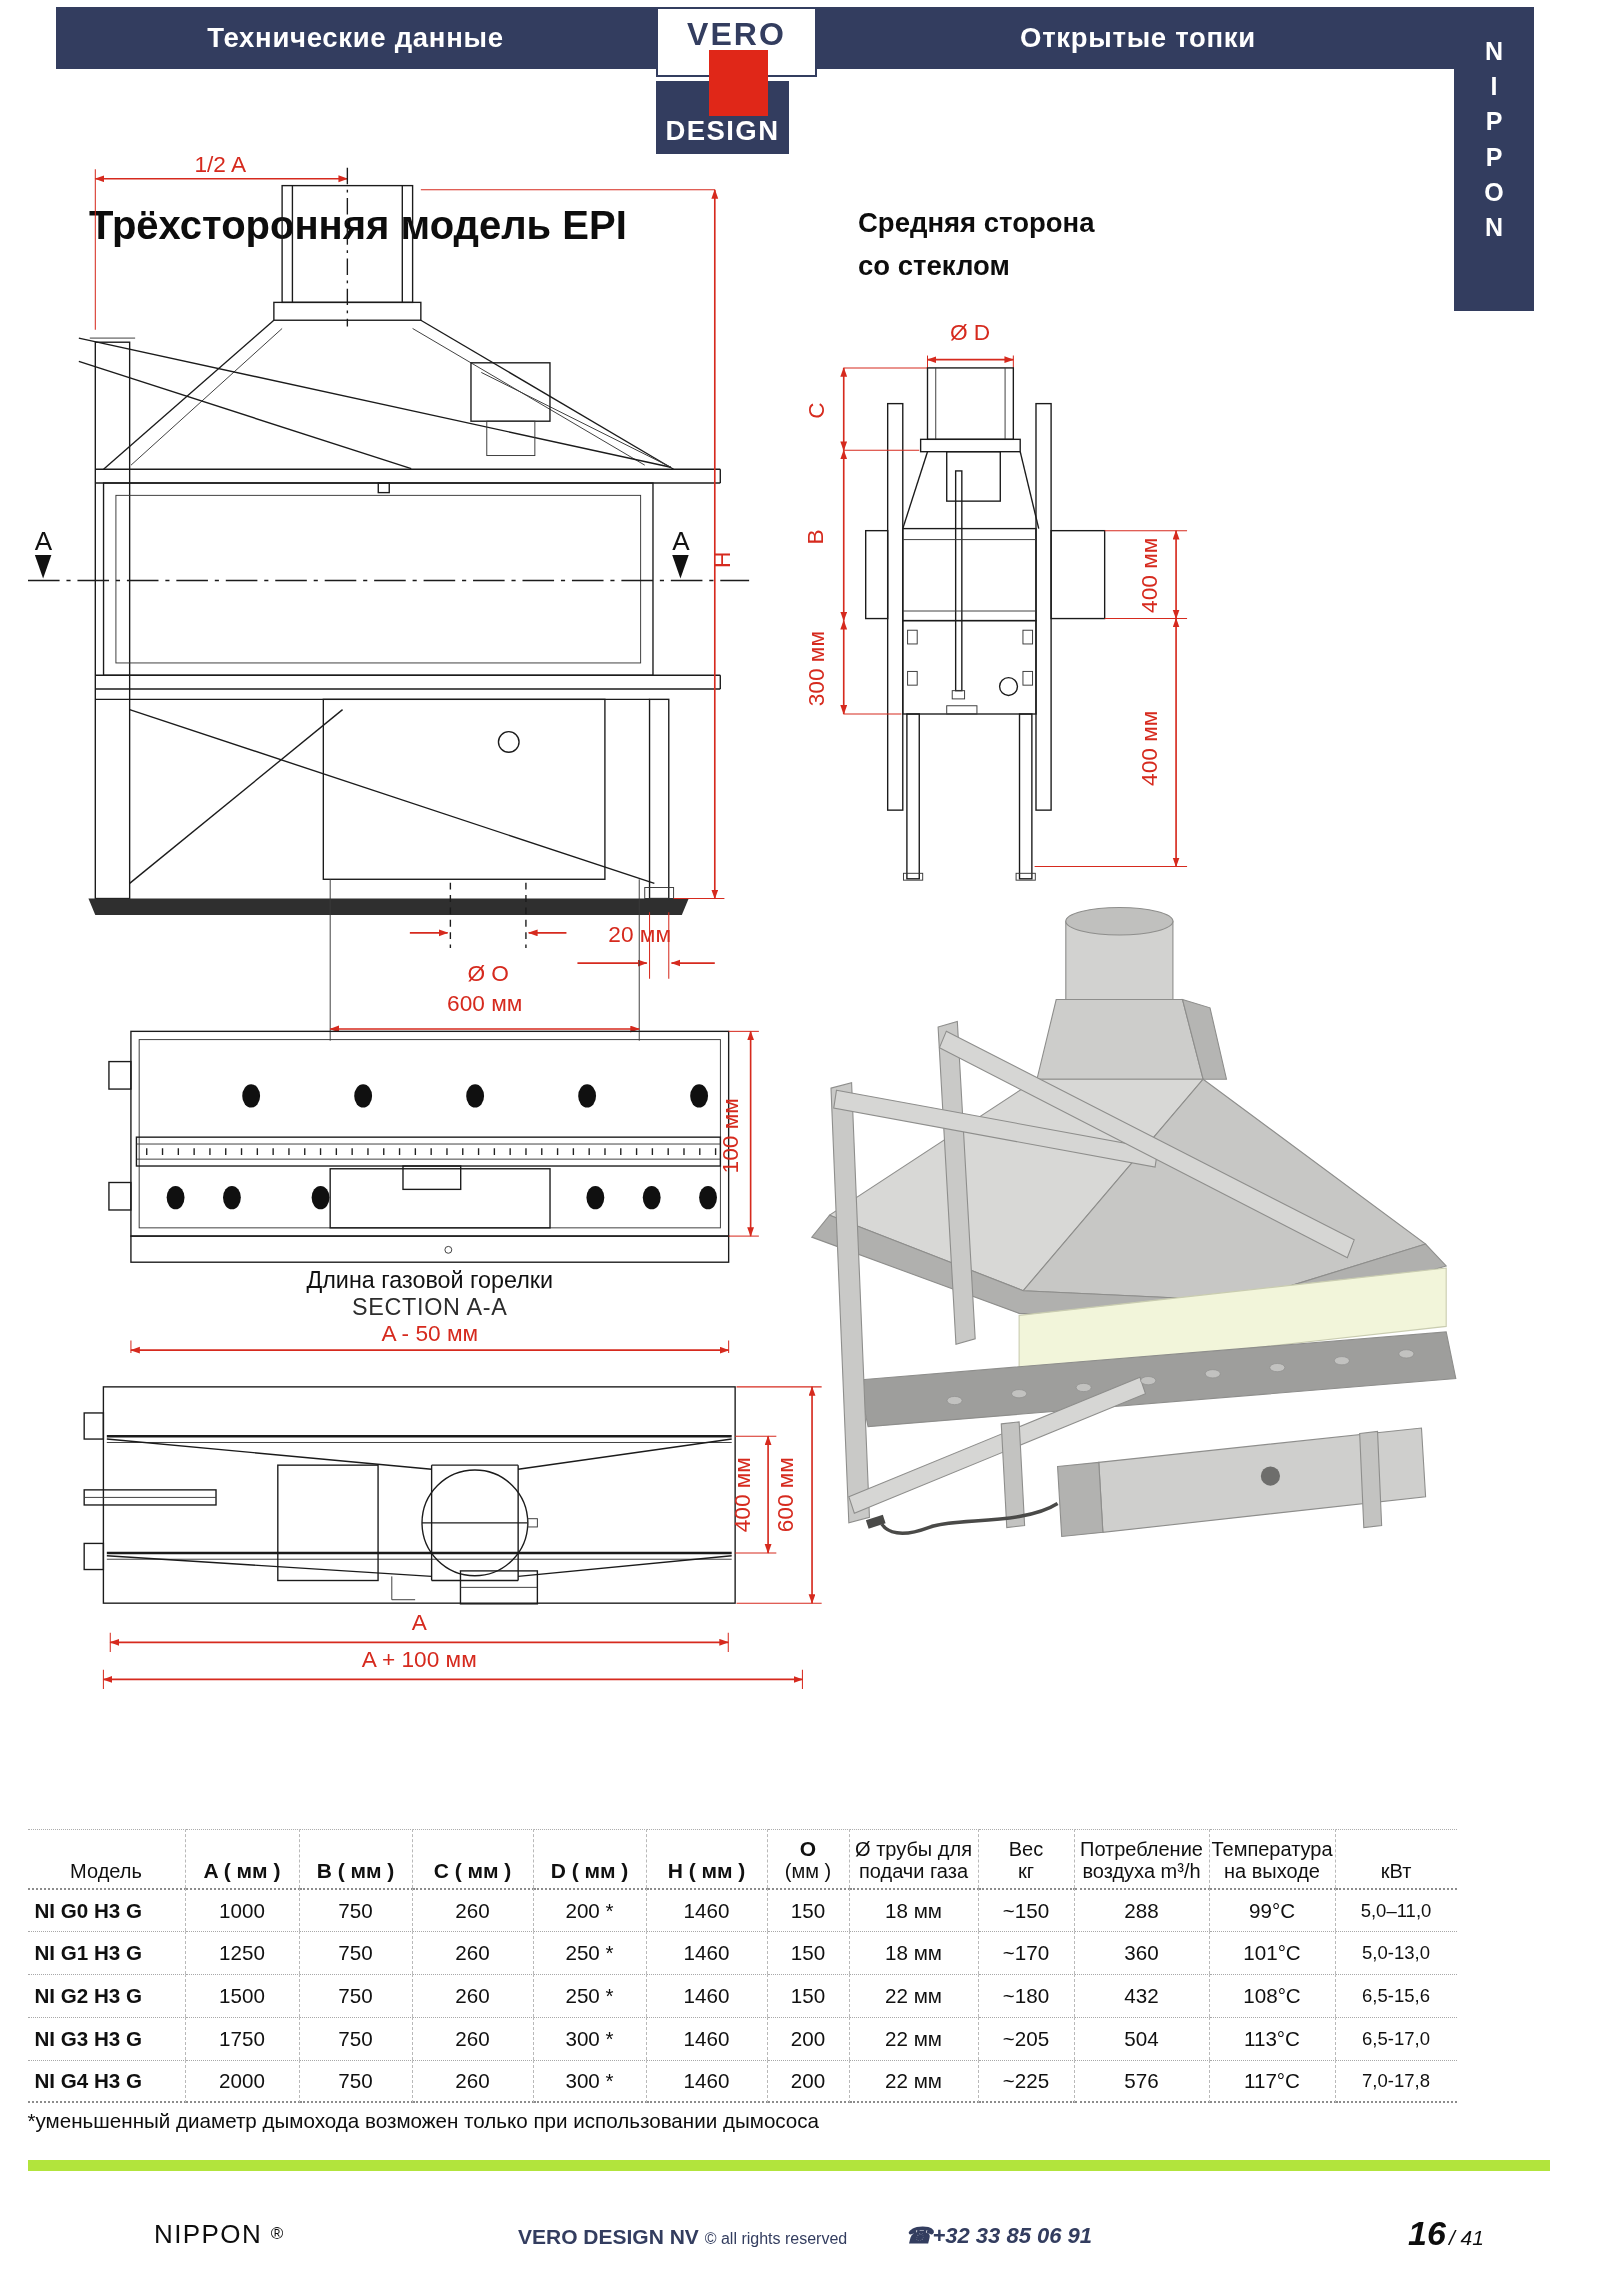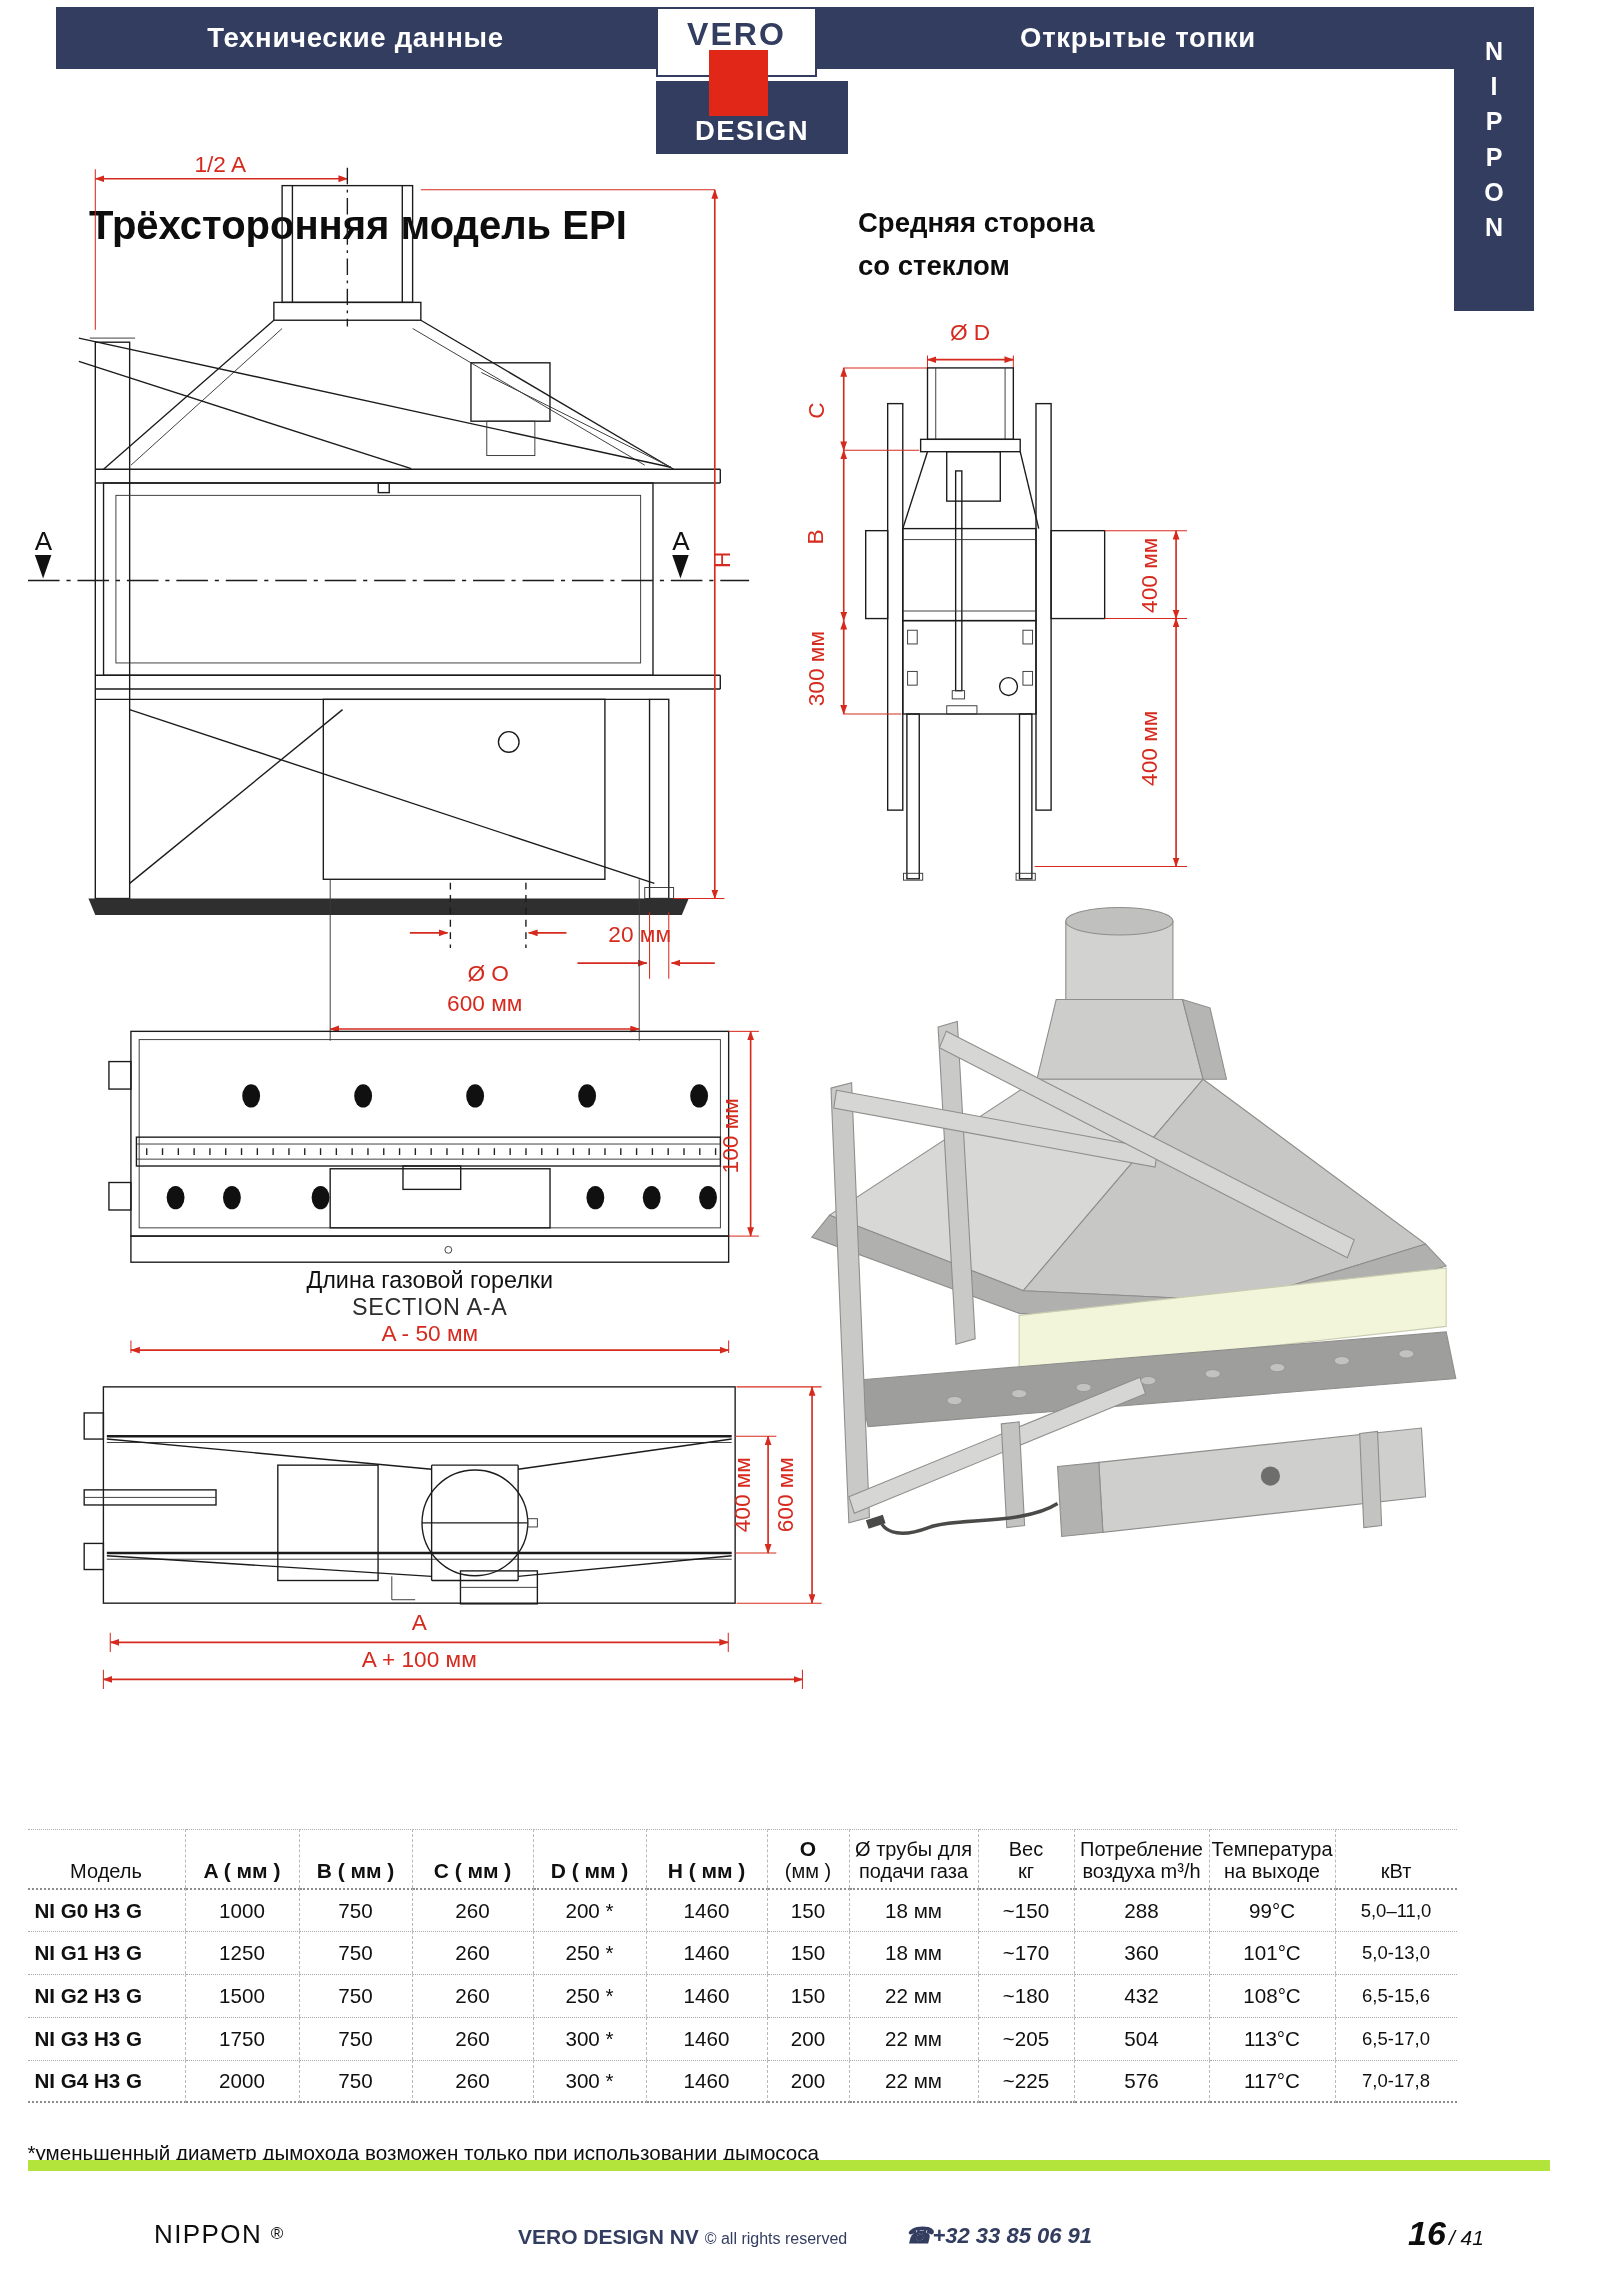--- a/index.html
+++ b/index.html
@@ -10,21 +10,21 @@
   .hseg{position:absolute;top:6.9px;height:62px;display:flex;align-items:center;justify-content:center;
         color:#fff;font-weight:700;font-size:27.5px;letter-spacing:0.7px;}
   .hseg.left{left:56px;width:599px;}
   .hseg.right{left:821px;width:634px;}
   .nippon{position:absolute;left:1454px;top:6.9px;width:80px;height:304px;background:#333d5f;
           display:flex;flex-direction:column;align-items:center;padding-top:32px;box-sizing:border-box;gap:10.3px;
           color:#fff;font-weight:700;font-size:25px;line-height:1;}
   .logo{position:absolute;left:656px;top:6.9px;width:165px;height:148px;}
   .logo .ltop{position:absolute;left:0;top:0;width:161px;height:70px;background:#fff;border:2.1px solid #333d5f;
               display:flex;justify-content:center;color:#333d5f;font-weight:700;font-size:32px;letter-spacing:2.1px;padding-top:7px;box-sizing:border-box;text-align:center;}
-  .logo .lbot{position:absolute;left:0;top:74px;width:192px;height:73px;background:#333d5f;
+  .logo .lbot{position:absolute;left:0;top:74px;width:133px;height:73px;background:#333d5f;
               display:flex;justify-content:center;align-items:flex-end;color:#fff;font-weight:700;font-size:27.5px;letter-spacing:1.4px;padding-bottom:6.9px;box-sizing:border-box;}
   .logo .lred{position:absolute;left:53px;top:43px;width:59px;height:66px;background:#e02718;}
   
   .title{position:absolute;left:89px;top:203px;font-size:40px;font-weight:700;color:#0d0d0d;}
   .subtitle{position:absolute;left:858px;top:201px;font-size:27.5px;font-weight:700;line-height:43px;color:#0d0d0d;}
   
   svg{position:absolute;overflow:visible;}
   .ln{stroke:#1b1b1b;stroke-width:2;fill:none;}
   .lnt{stroke:#3a3a3a;stroke-width:1.4;fill:none;}
   .rln{stroke:#d62a1e;stroke-width:2.4;fill:none;}
@@ -41,21 +41,21 @@
   .tbl .nr{border-right:none;}
   .tbl .hc{flex-direction:column;justify-content:flex-end;padding-bottom:5.5px;text-align:center;border-top:1.4px dotted #adadad;
            font-size:20px;line-height:1.12;}
   .tbl .hc .b{font-weight:700;font-size:21px;}
   .tbl .r1{border-top:2.1px dotted #8c8c8c;}
   .tbl .rn{border-top:1.4px dotted #a8a8a8;text-align:center;}
   .tbl .rb{border-bottom:2.1px dotted #8c8c8c;}
   .tbl .mcol{justify-content:flex-start;padding-left:6.9px;font-weight:700;}
   .tbl .kw{font-size:18.5px;}
   
-  .footnote{position:absolute;left:27.5px;top:2109px;font-size:20.6px;color:#0d0d0d;margin-top:32px;}
+  .footnote{position:absolute;left:27.5px;top:2109px;font-size:20.6px;color:#0d0d0d;}
   .gbar{position:absolute;left:27.5px;top:2160px;width:1522px;height:11px;background:#b2e43c;}
   .fbrand{position:absolute;left:154px;top:2219px;font-size:26px;color:#0d0d0d;letter-spacing:1.4px;}
   .fbrand .reg{font-size:17px;vertical-align:4.1px;}
   .fco{position:absolute;left:518px;top:2225px;color:#333d5f;font-size:21px;font-weight:700;}
   .fco .small{font-size:16px;font-weight:400;}
   .fphone{position:absolute;left:905px;top:2223px;color:#333d5f;font-size:22px;font-weight:700;font-style:italic;}
   .fpage{position:absolute;left:1408px;top:2214px;font-style:italic;color:#0d0d0d;}
   .fpage .big{font-size:34px;font-weight:700;}
   .fpage .sm{font-size:21px;}
 </style>

